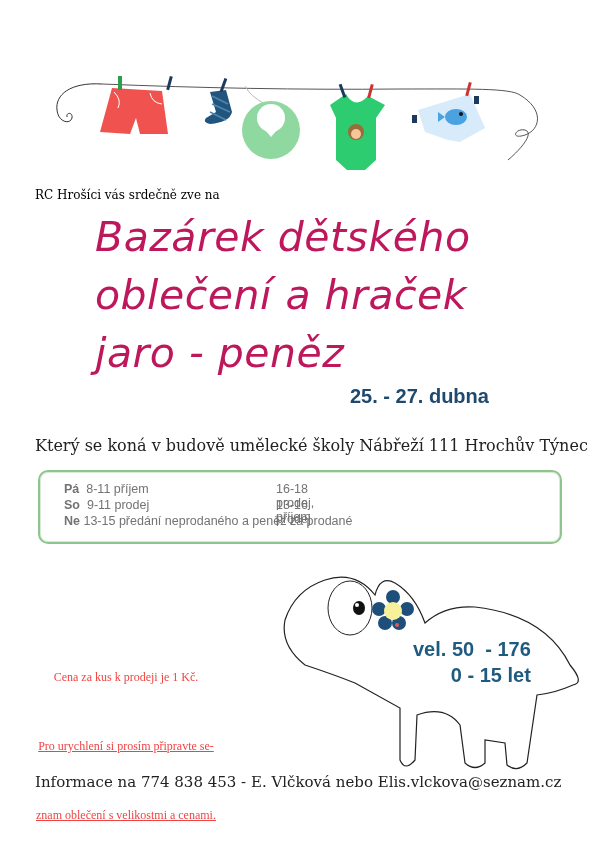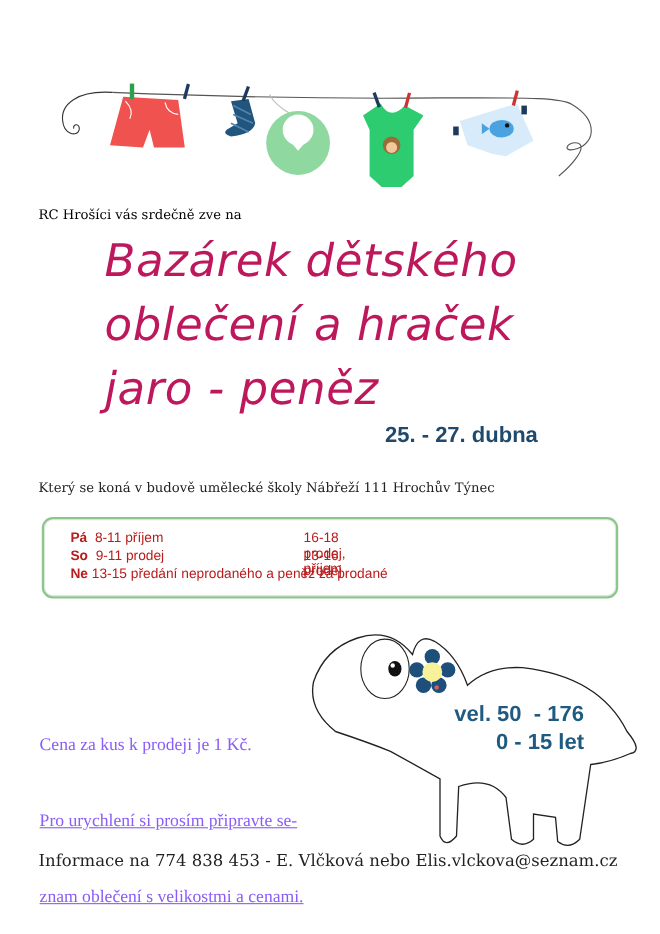--- a/index.html
+++ b/index.html
@@ -2,26 +2,26 @@
 <html><head>
 <meta charset="utf-8">
 <style>
   html, body { margin: 0; padding: 0; background: #ffffff; }
   body { width: 600px; height: 849px; position: relative; overflow: hidden; font-family: "Liberation Serif", serif; color: #111; }
   .abs { position: absolute; }
   #clothesline { left: 0; top: 50px; width: 600px; height: 130px; }
   .invite { left: 35px; top: 188px; font-size: 12px; font-family: "DejaVu Serif", serif; color: #000000; }
   .title { left: 95px; top: 208px; width: 490px; font-family: "DejaVu Sans", sans-serif; font-style: italic; font-weight: normal; color: #be185d; font-size: 41px; line-height: 58px; letter-spacing: 0.5px; }
   .dates { left: 350px; top: 385px; font-family: "Liberation Sans", sans-serif; font-weight: bold; font-size: 20px; color: #1f4a6e; }
-  .venue { left: 35px; top: 436px; font-size: 12px; font-family: "DejaVu Serif", serif; color: #222; }
+  .venue { left: 35px; top: 436px; font-size: 16px; font-family: "DejaVu Serif", serif; color: #222; }
   .schedule { left: 38px; top: 470px; width: 520px; height: 70px; border: 2px solid #8fc48f; border-radius: 10px; box-shadow: inset 0 0 0 1px #d6ecd6; }
-  .sch-row { position: absolute; left: 24px; font-family: "Liberation Sans", sans-serif; font-size: 12.5px; color: #b91c1c; }
+  .sch-row { position: absolute; left: 24px; font-family: "Liberation Sans", sans-serif; font-size: 12.5px; color: #737373; }
   .sch-row b { font-weight: bold; }
   .sch-col2 { position: absolute; left: 212px; }
-  .price { left: 36px; top: 667px; font-family: "Liberation Serif", serif; font-size: 16px; color: #8b5cf6; line-height: 21px; }
+  .price { left: 36px; top: 667px; font-family: "Liberation Serif", serif; font-size: 12px; color: #ef4444; line-height: 21px; text-align: center; }
   .price .u { text-decoration: underline; margin-top: 48px; }
   #hippo { left: 275px; top: 565px; width: 310px; height: 215px; }
   .sizes { left: 413px; top: 636px; font-family: "Liberation Sans", sans-serif; font-weight: bold; font-size: 20px; color: #1f5a80; line-height: 26px; text-align: right; }
   .contact { left: 35px; top: 773px; font-size: 15px; font-family: "DejaVu Serif", serif; color: #222; }
 </style>
 </head>
 <body>
 
 <svg id="clothesline" class="abs" viewBox="0 50 600 130" xmlns="http://www.w3.org/2000/svg">
 

